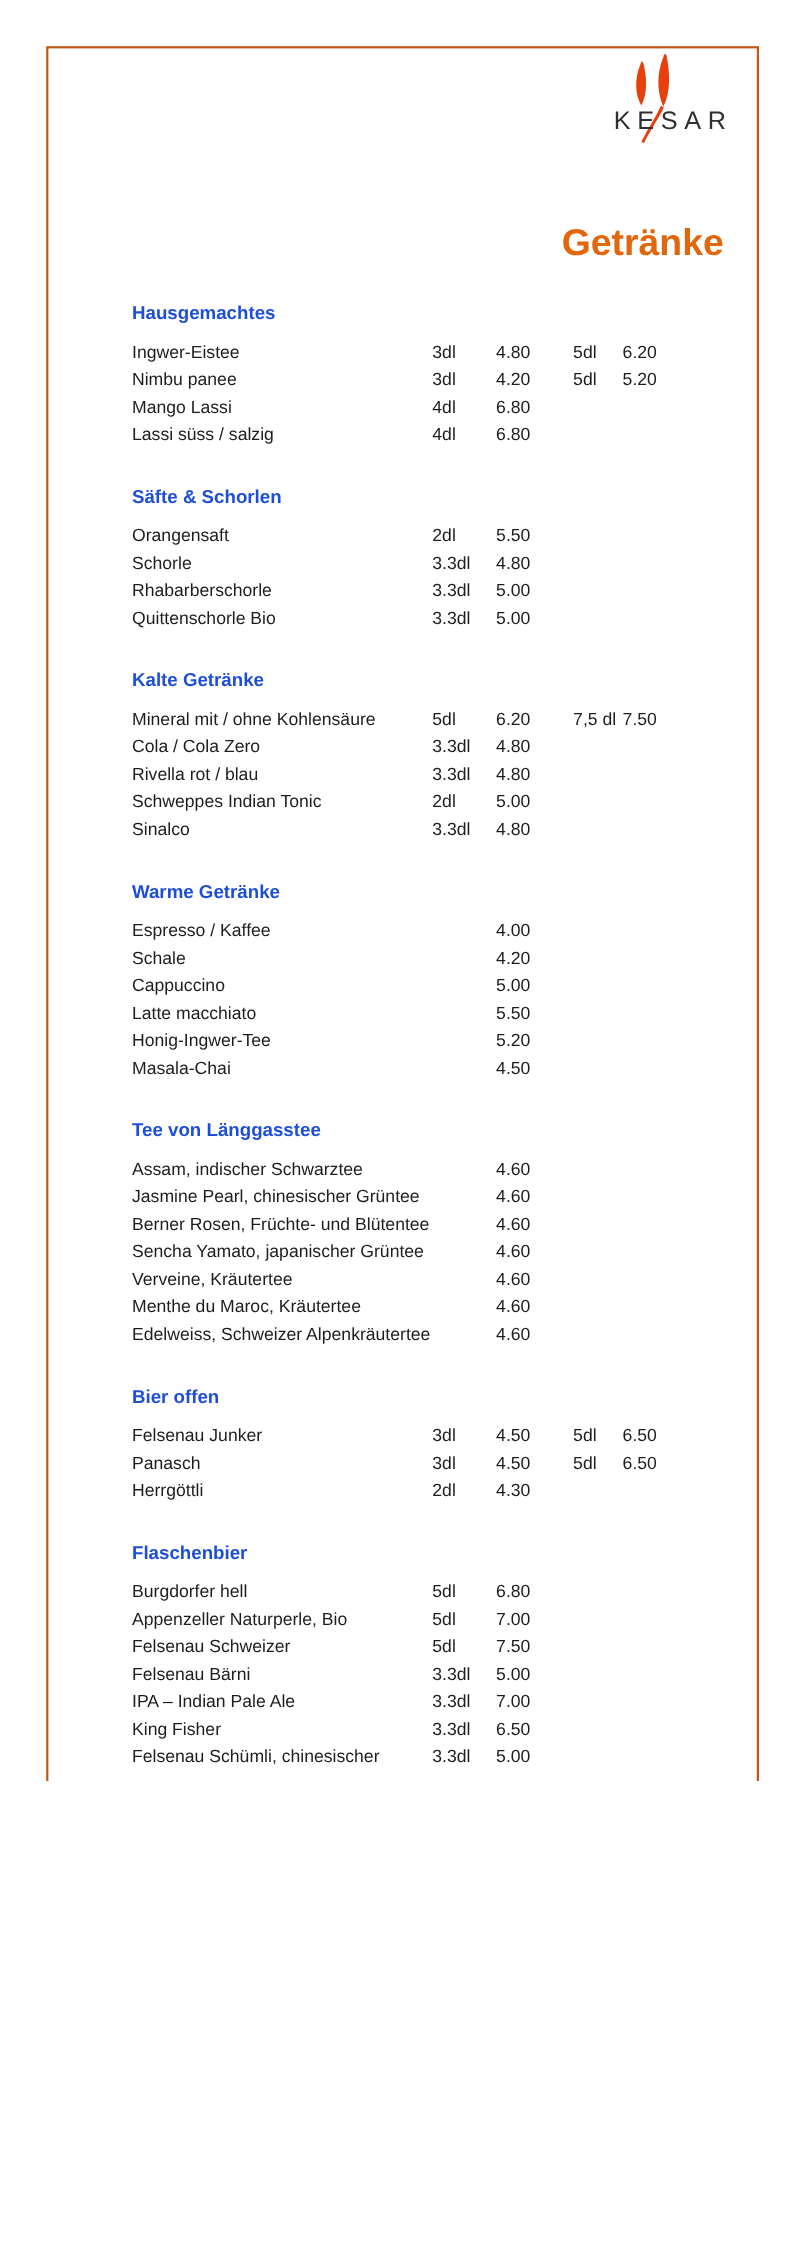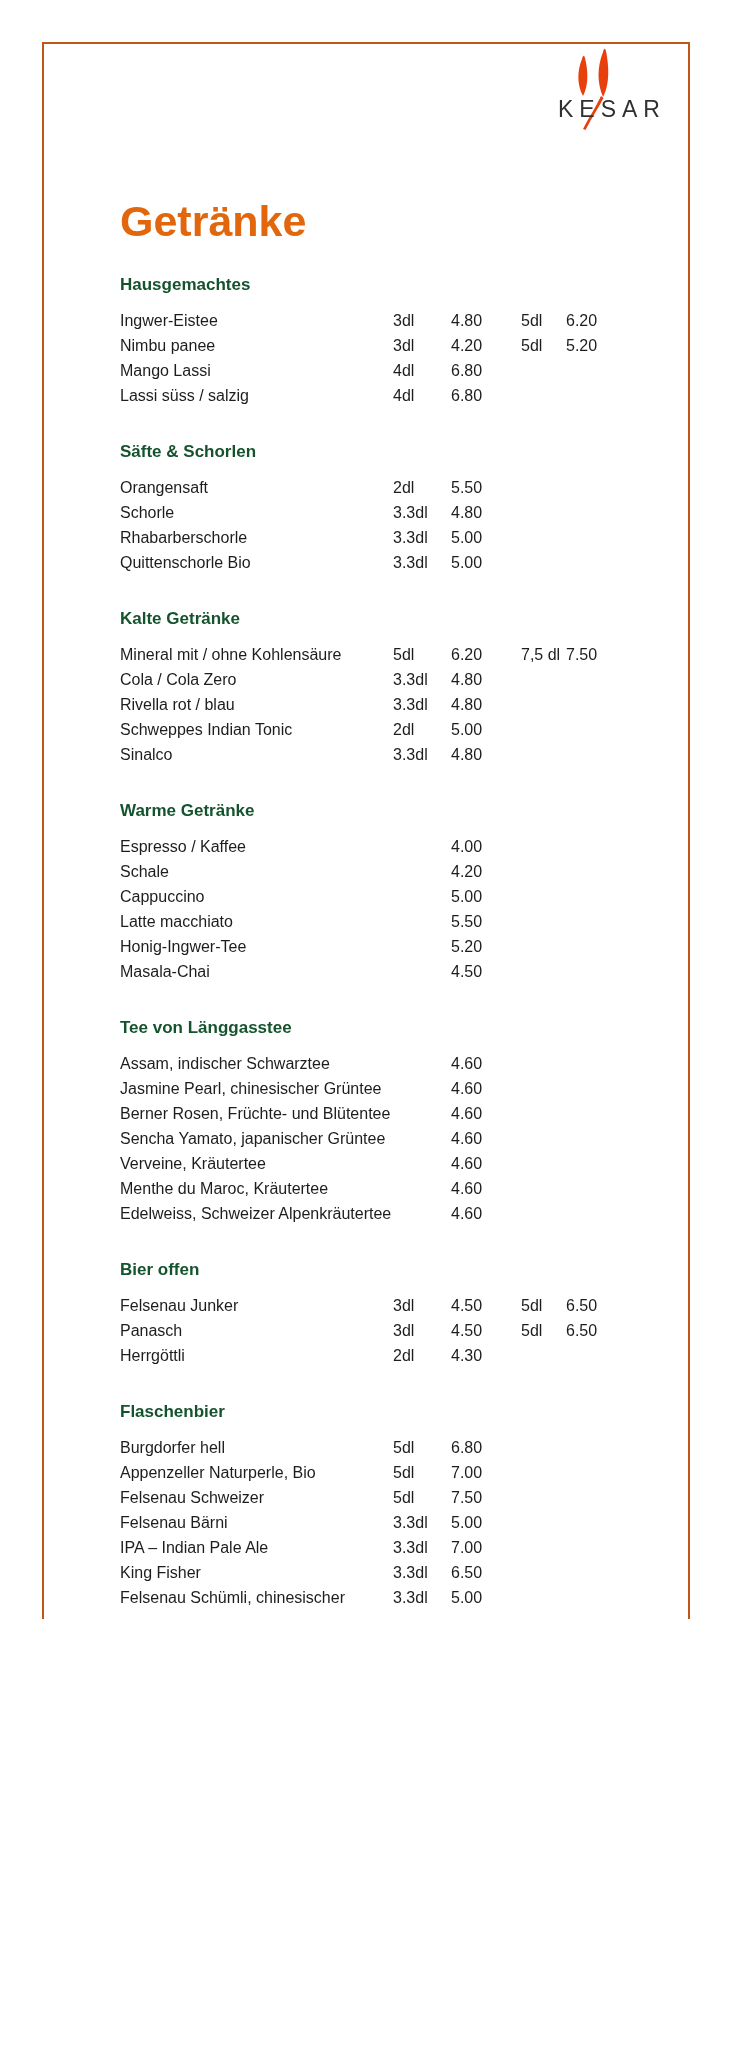--- a/index.html
+++ b/index.html
@@ -31,31 +31,32 @@
     letter-spacing:6px;
     color:#303030;
     white-space:nowrap;
   }
   .logo-flames{
     position:absolute;left:0;top:0;
     pointer-events:none;
   }
   h1.menu-title{
     margin:158px 0 18px 0;
-    font-size:43px;
+    font-size:34px;
     line-height:39px;
     font-weight:bold;
     color:#E2660C;
+    text-align:right;
   }
   h2.sec-h{
     margin:33px 0 13px 0;
     font-size:17px;
     line-height:21px;
     font-weight:bold;
-    color:#14532d;
+    color:#1d4ed8;
   }
   .row{
     display:flex;
     line-height:25px;
     font-size:16px;
     white-space:nowrap;
   }
   .nm{width:273px;flex:none;}
   .sz{width:58px;flex:none;}
   .pr{width:70px;flex:none;}

